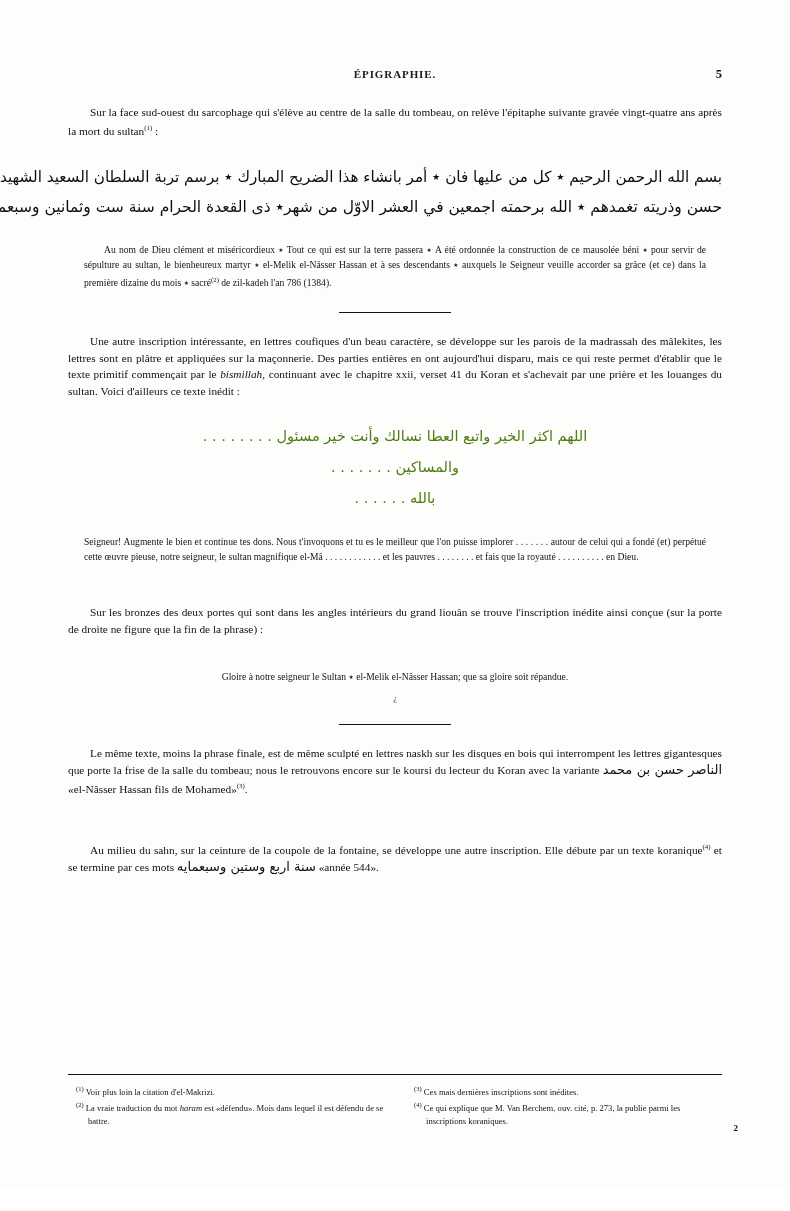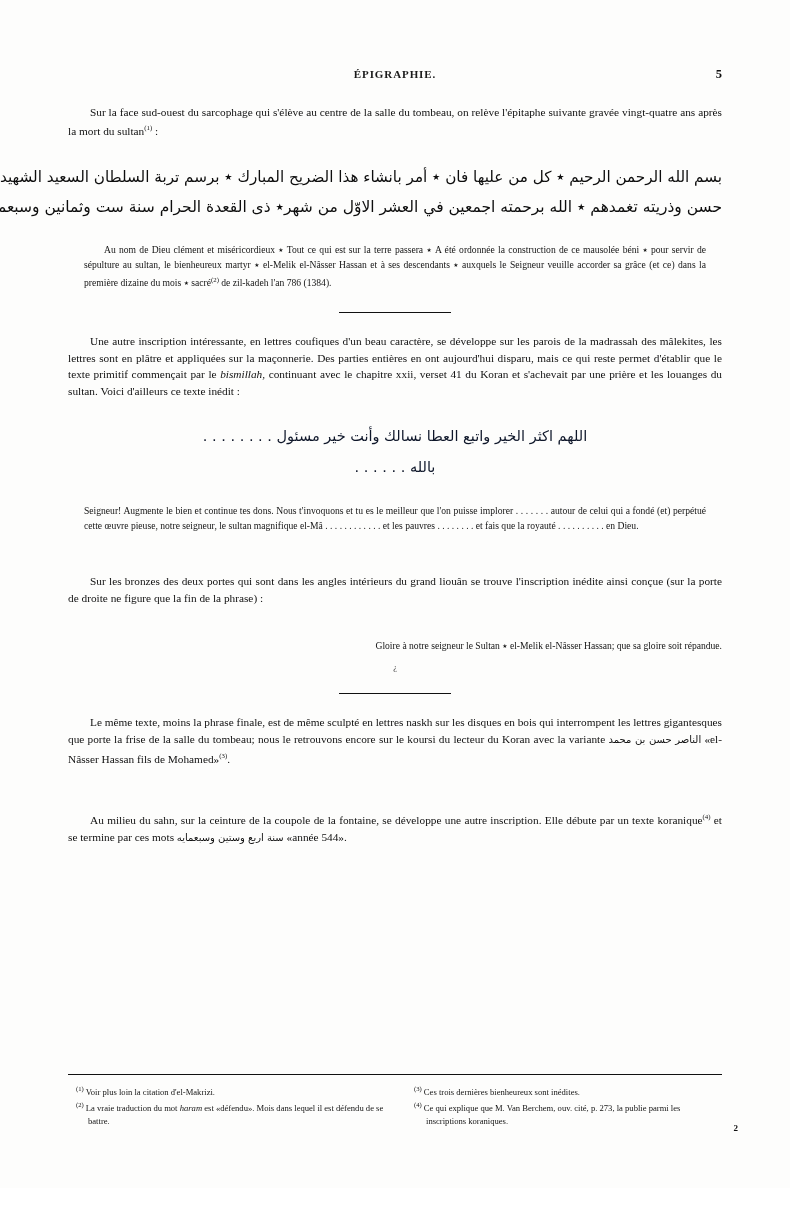--- a/index.html
+++ b/index.html
@@ -74,39 +74,39 @@
     white-space: nowrap;
     letter-spacing: 0.3px;
   }
   .arabic-block-1 .arabic-line:first-child { font-size: 15.2px; }
 
   .arabic-left {
     direction: rtl;
     font-family: "DejaVu Sans", sans-serif;
     font-size: 14.5px;
     line-height: 31px;
-    color: #0f172a;
+    color: #4d7c0f;
     white-space: nowrap;
   }
   .ar-row { display: block; }
   .ar-r1 { padding-right: 0px; text-align: center; }
   .ar-r2 { text-align: center; }
   .ar-r3 { text-align: center; }
   .ar-r4 { text-align: center; }
   .ar-r5 { text-align: center; }
 
   
   p.trans {
     font-size: 9.6px;
     line-height: 15.2px;
     text-align: justify;
     margin: 0;
     color: #141414;
   }
-  p.trans.center { text-align: right; }
+  p.trans.center { text-align: center; }
   .trans-wrap { padding: 0 16px; }
 
   
   .rule-short {
     width: 112px;
     height: 0;
     border-top: 1.4px solid #111;
     margin: 22px auto 20px auto;
   }
   .rule-foot {
@@ -147,21 +147,21 @@
     font-size: 9px;
     font-weight: 700;
   }
   .sup {
     font-size: 6.8px;
     vertical-align: super;
   }
   .it { font-style: italic; }
   .ar-inline {
     font-family: "DejaVu Sans", sans-serif;
-    font-size: 10px;
+    font-size: 13px;
     direction: rtl;
     unicode-bidi: embed;
   }
   .tiny-mark {
     text-align: center;
     font-size: 8px;
     color: #222;
     height: 8px;
   }
 </style>
@@ -193,20 +193,21 @@
     </div>
 
     <div class="rule-short"></div>
 
     <p class="body indent"><span>Une autre inscription intéressante, en lettres coufiques d'un beau caractère, se développe sur les parois de la madrassah des mâlekites, les lettres sont en plâtre et appliquées sur la maçonnerie. Des parties entières en ont aujourd'hui disparu, mais ce qui reste permet d'établir que le texte primitif commençait par le </span><span class="it">bismillah,</span><span> continuant avec le chapitre xxii, verset 41 du Koran et s'achevait par une prière et les louanges du sultan. Voici d'ailleurs ce texte inédit :</span></p>
 
     <div class="gap-md"></div>
 
     <div class="arabic-left">
       <div class="ar-row ar-r1">اللهم اكثر الخير واتبع العطا نسالك وأنت خير مسئول . . . . . . . .</div>
+      <div class="ar-row ar-r3">والمساكين . . . . . . .</div>
       <div class="ar-row ar-r5">بالله . . . . . .</div>
     </div>
 
     <div class="gap-md"></div>
 
     <div class="trans-wrap">
       <p class="trans">Seigneur! Augmente le bien et continue tes dons. Nous t'invoquons et tu es le meilleur que l'on puisse implorer . . . . . . . autour de celui qui a fondé (et) perpétué cette œuvre pieuse, notre seigneur, le sultan magnifique el-Mâ . . . . . . . . . . . . et les pauvres . . . . . . . . et fais que la royauté . . . . . . . . . . en Dieu.</p>
     </div>
 
     <div class="gap-xl"></div>
@@ -233,21 +234,21 @@
   </div>
 
   <div class="footnotes">
     <div class="rule-foot"></div>
     <div class="fn-cols">
       <div class="fn-col">
         <p class="fn fn-indent"><span class="sup">(1)</span> <span>Voir plus loin la citation d'el-Makrizi.</span></p>
         <p class="fn fn-indent"><span class="sup">(2)</span> <span>La vraie traduction du mot </span><span class="it">haram</span><span> est «défendu». Mois dans lequel il est défendu de se battre.</span></p>
       </div>
       <div class="fn-col">
-        <p class="fn fn-indent"><span class="sup">(3)</span> <span>Ces trois dernières bienheureux sont inédites.</span></p>
+        <p class="fn fn-indent"><span class="sup">(3)</span> <span>Ces mais dernières inscriptions sont inédites.</span></p>
         <p class="fn fn-indent"><span class="sup">(4)</span> <span>Ce qui explique que M. Van Berchem, ouv. cité, p. 273, la publie parmi les inscriptions koraniques.</span></p>
       </div>
     </div>
   </div>
 
   <div class="sig">2</div>
 
 </div>
 
 </body></html>

